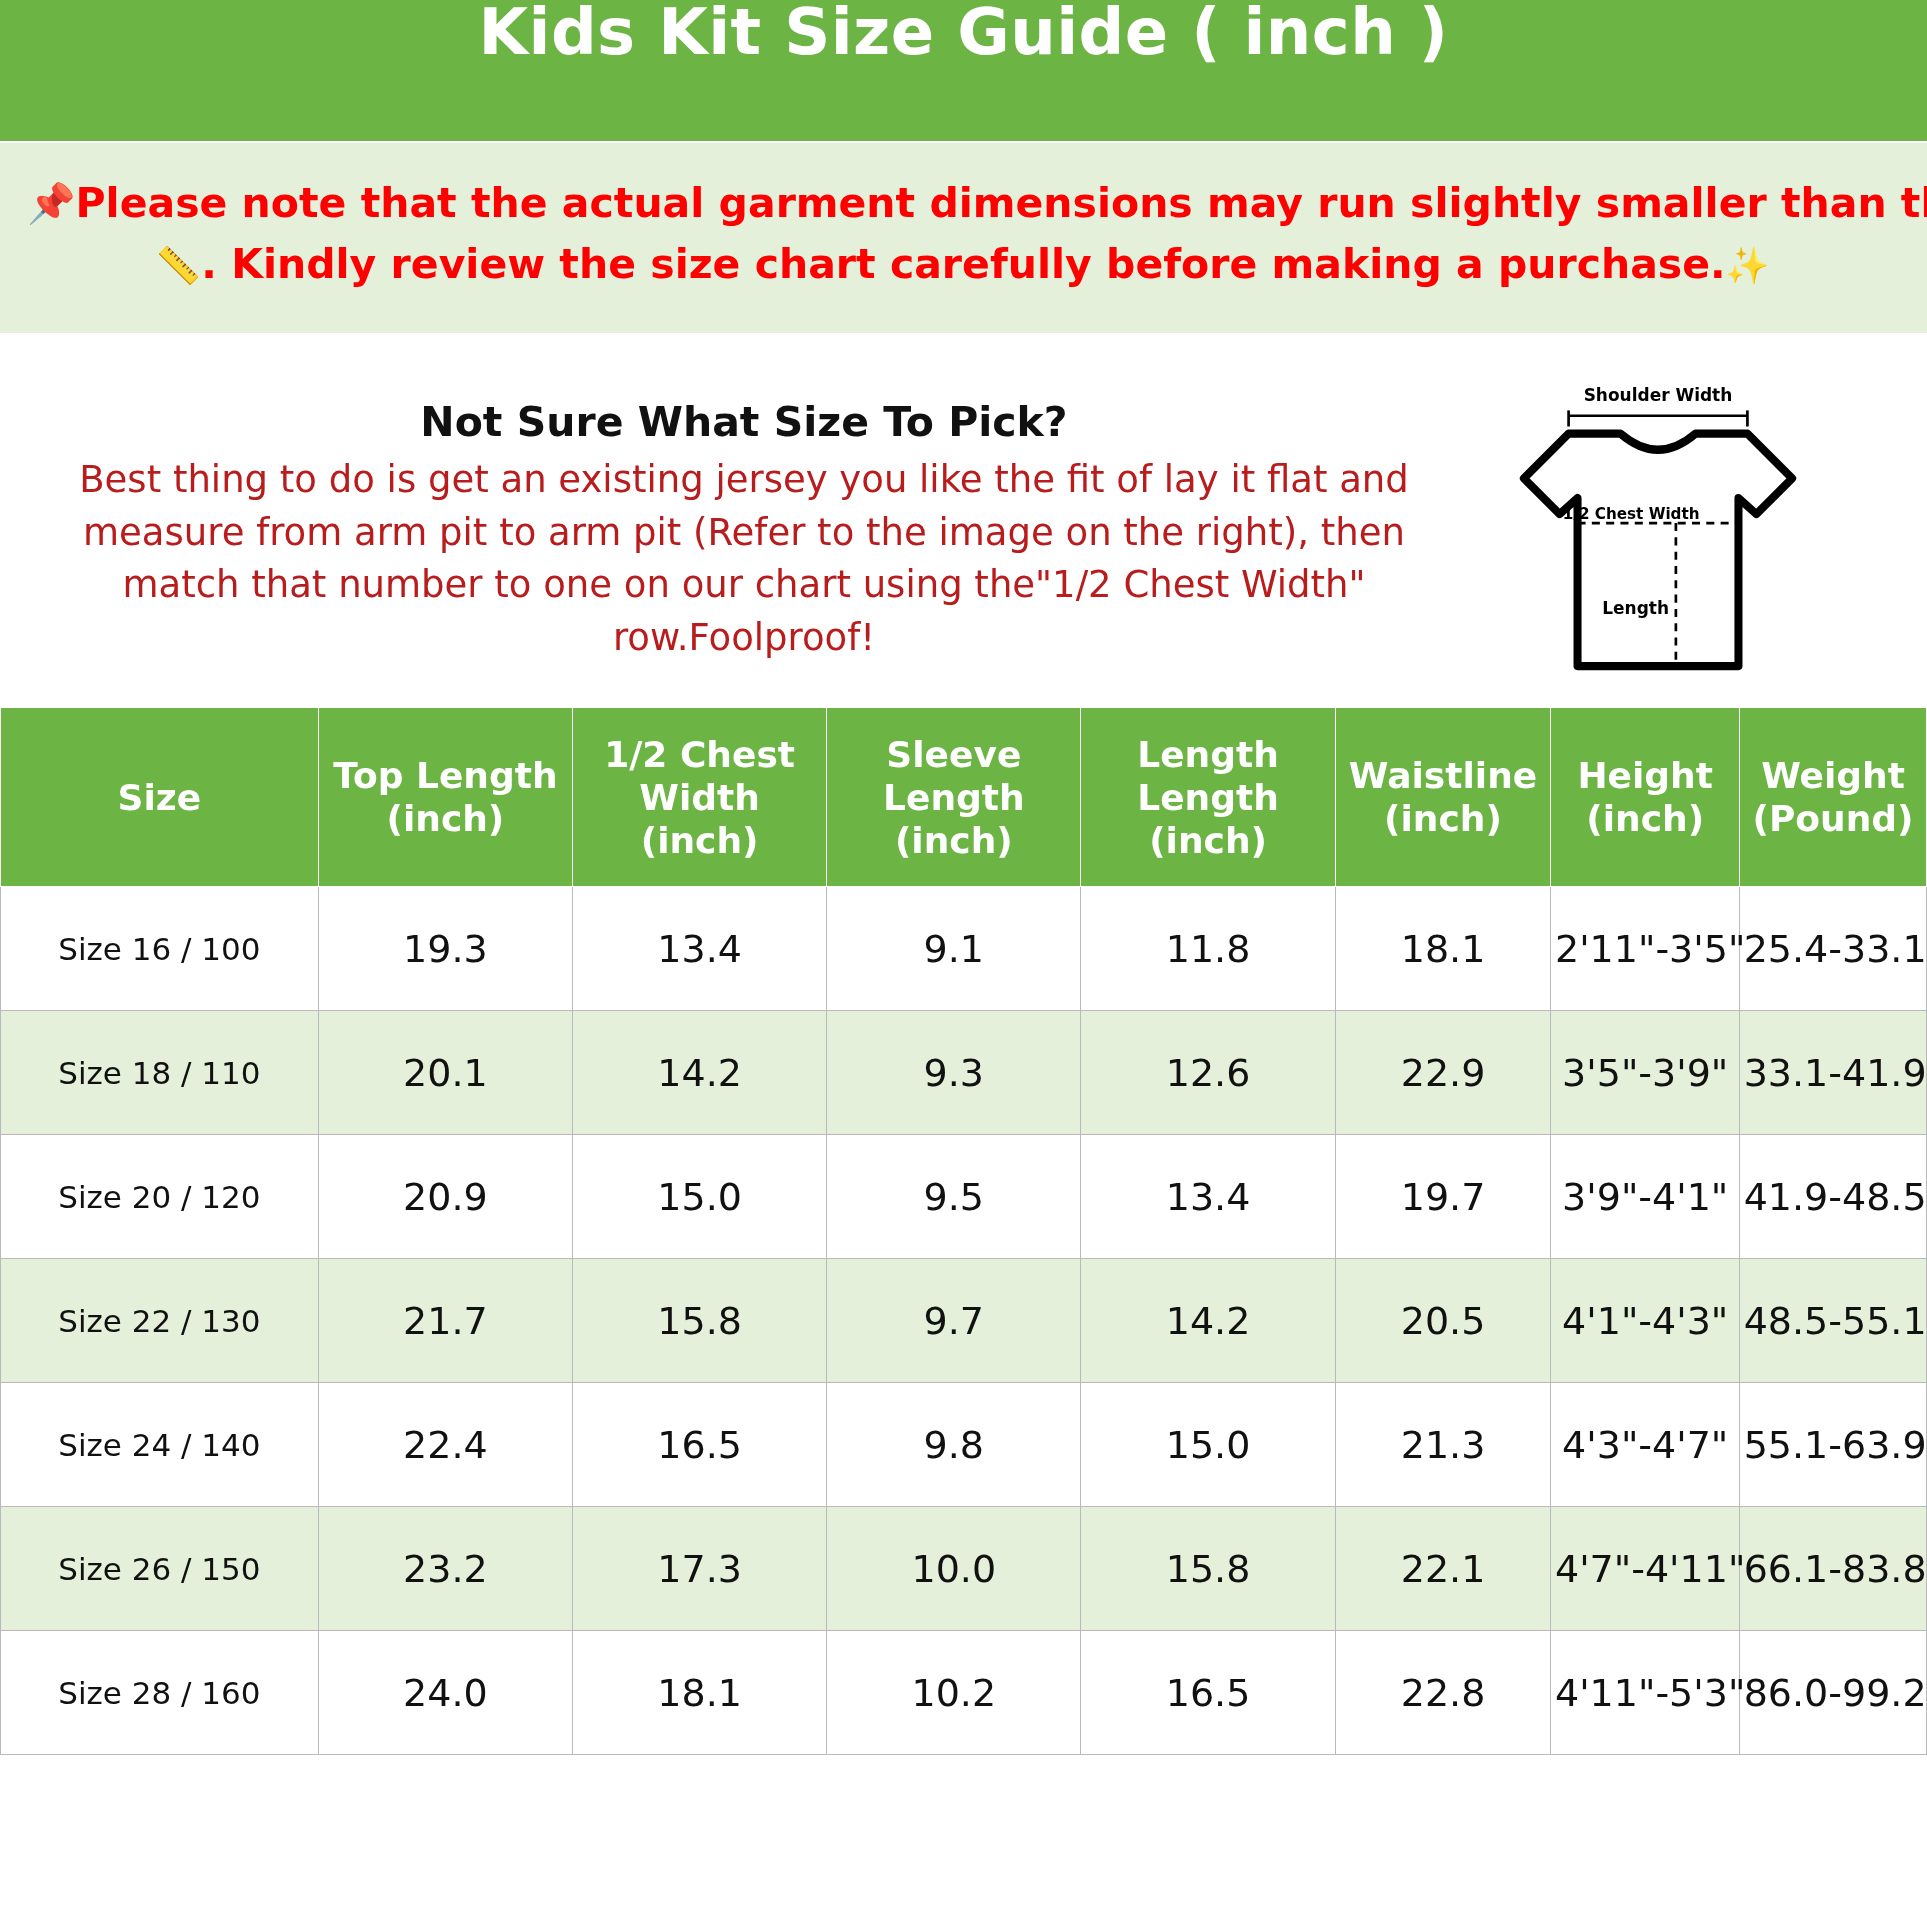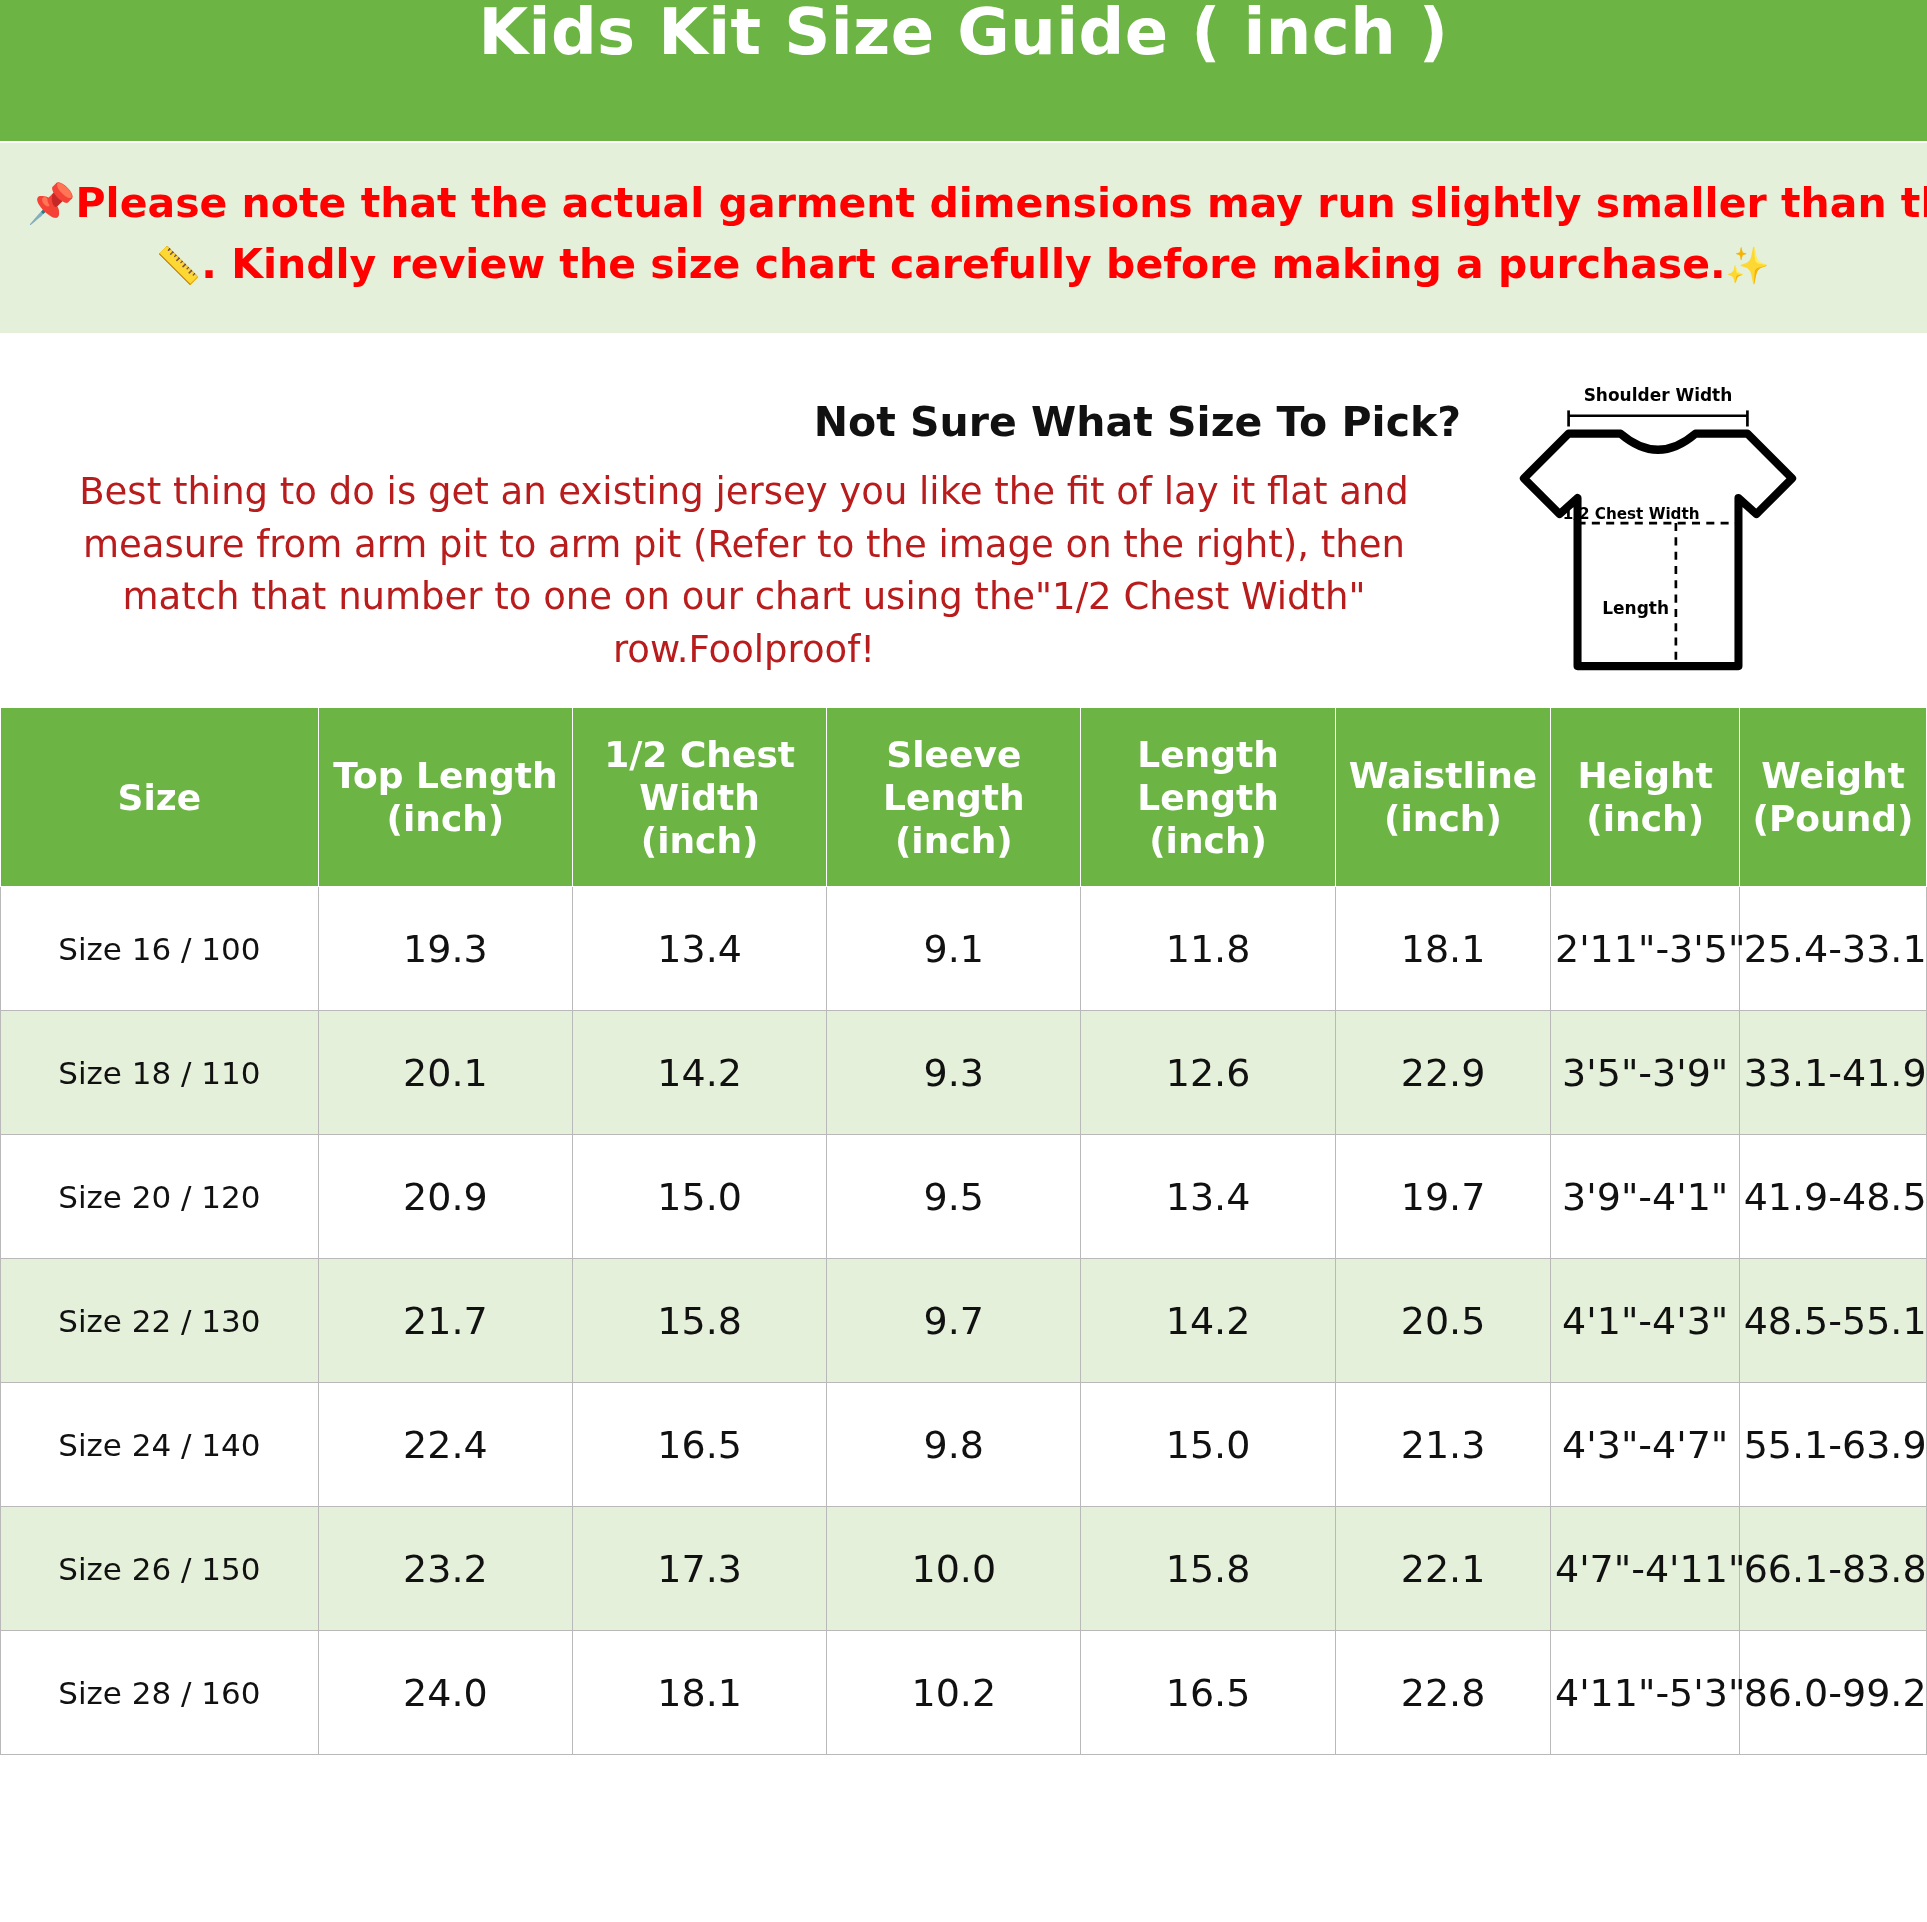--- a/index.html
+++ b/index.html
@@ -70,23 +70,22 @@
   .help-text {
     flex: 1 1 auto;
     text-align: center;
     padding-top: 36px;
     padding-left: 9px;
   }
   .help-title {
     font-size: 41px;
     font-weight: bold;
     color: #111111;
-    margin-bottom: 20px;
-    font-family: "DejaVu Sans", sans-serif;
-    text-align: right;
+    margin-bottom: 8px;
+    font-family: "DejaVu Sans", sans-serif;
   }
   .help-body {
     font-size: 37px;
     font-weight: normal;
     color: #b91c1c;
     line-height: 1.42;
     font-family: "DejaVu Sans", sans-serif;
     padding: 0 18px;
   }
   .diagram-wrap {

